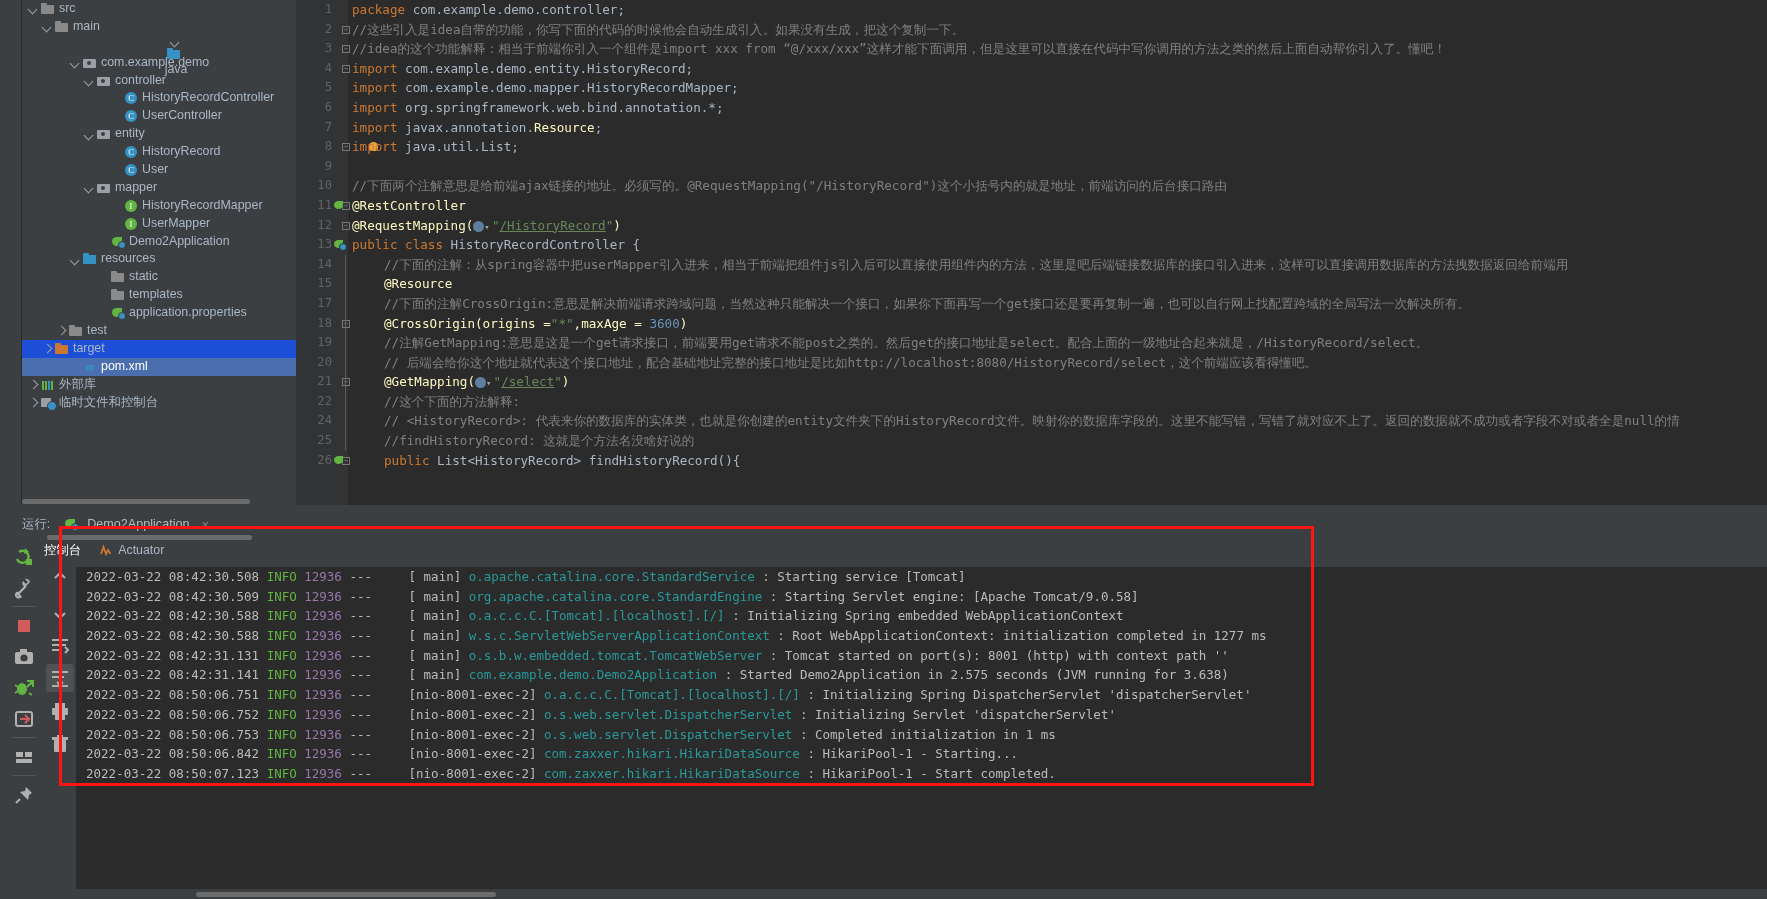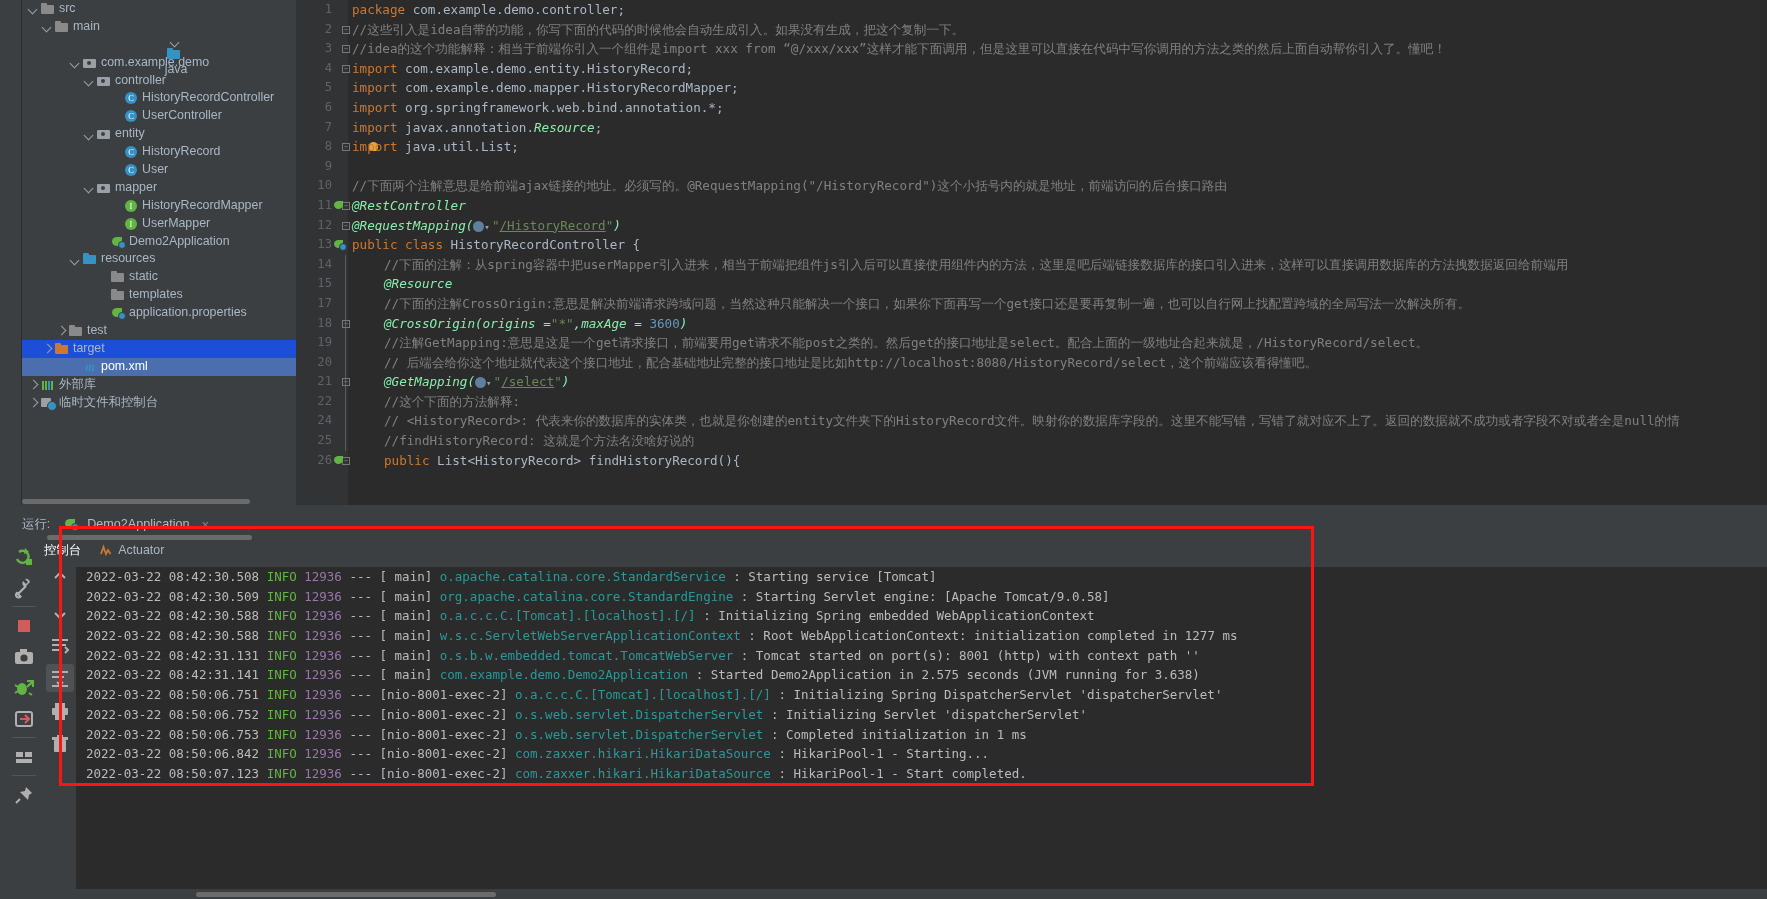--- a/index.html
+++ b/index.html
@@ -148,21 +148,21 @@
   .fold {
     position:absolute; left:46px; top:6px; width:8px; height:8px;
     border:1px solid #777; color:#888; font-size:7px; line-height:6px;
     text-align:center;
   }
   .fold.bar { border:none; border-left:1px solid #5a5a5a; height:20px; top:0; left:49px; width:1px; }
 
   .kw { color:#cc7832; }
   .str { color:#6a8759; }
   .cm { color:#808080; }
-  .an { color:#86efac;font-style:italic; }
+  .an { color:#fef9c3; }
   .pl { color:#a9b7c6; }
   .num { color:#6897bb; }
   .purple { color:#9876aa; }
   .link { color:#6a8759; text-decoration:underline; }
 
   .gutter-ico { position:absolute; left:38px; width:12px; height:12px; }
   .leaf-ico {
     width:11px; height:11px; position:relative;
   }
   .leaf-ico::before {
@@ -247,21 +247,21 @@
   }
   .log-line {
     height:19.7px; line-height:19.7px; white-space:nowrap;
     font-family:"DejaVu Sans Mono", monospace; font-size:12.5px;
     color:#bbbbbb; padding-left:10px;
   }
   .lg-date { color:#bbbbbb; }
   .lg-info { color:#62b543; }
   .lg-pid  { color:#9876aa; }
   .lg-dash { color:#bbbbbb; }
-  .lg-thread { color:#bbbbbb; }
+  .lg-thread { color:#bbbbbb;margin-left:29px; }
   .lg-logger { color:#299999; }
   .lg-msg { color:#bbbbbb; }
 
   
   .red-box {
     position:absolute; left:59px; top:21px; width:1255px; height:260px;
     border:3px solid #ff1414; pointer-events:none; z-index:50;
   }
 
   .bottom-bar {

